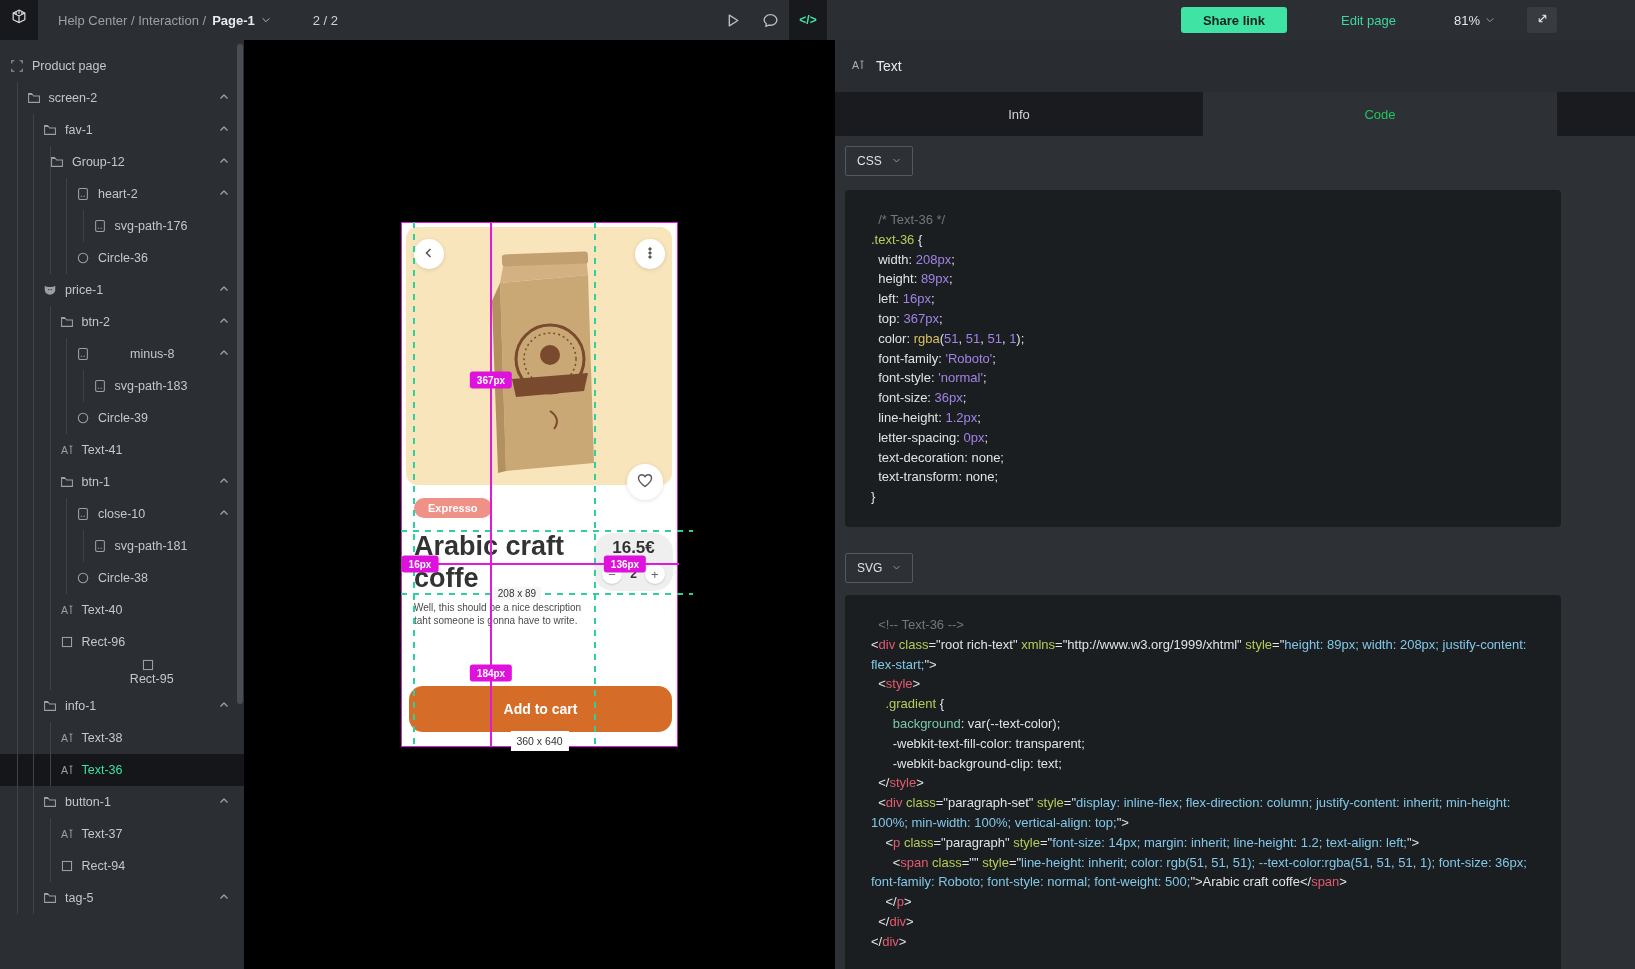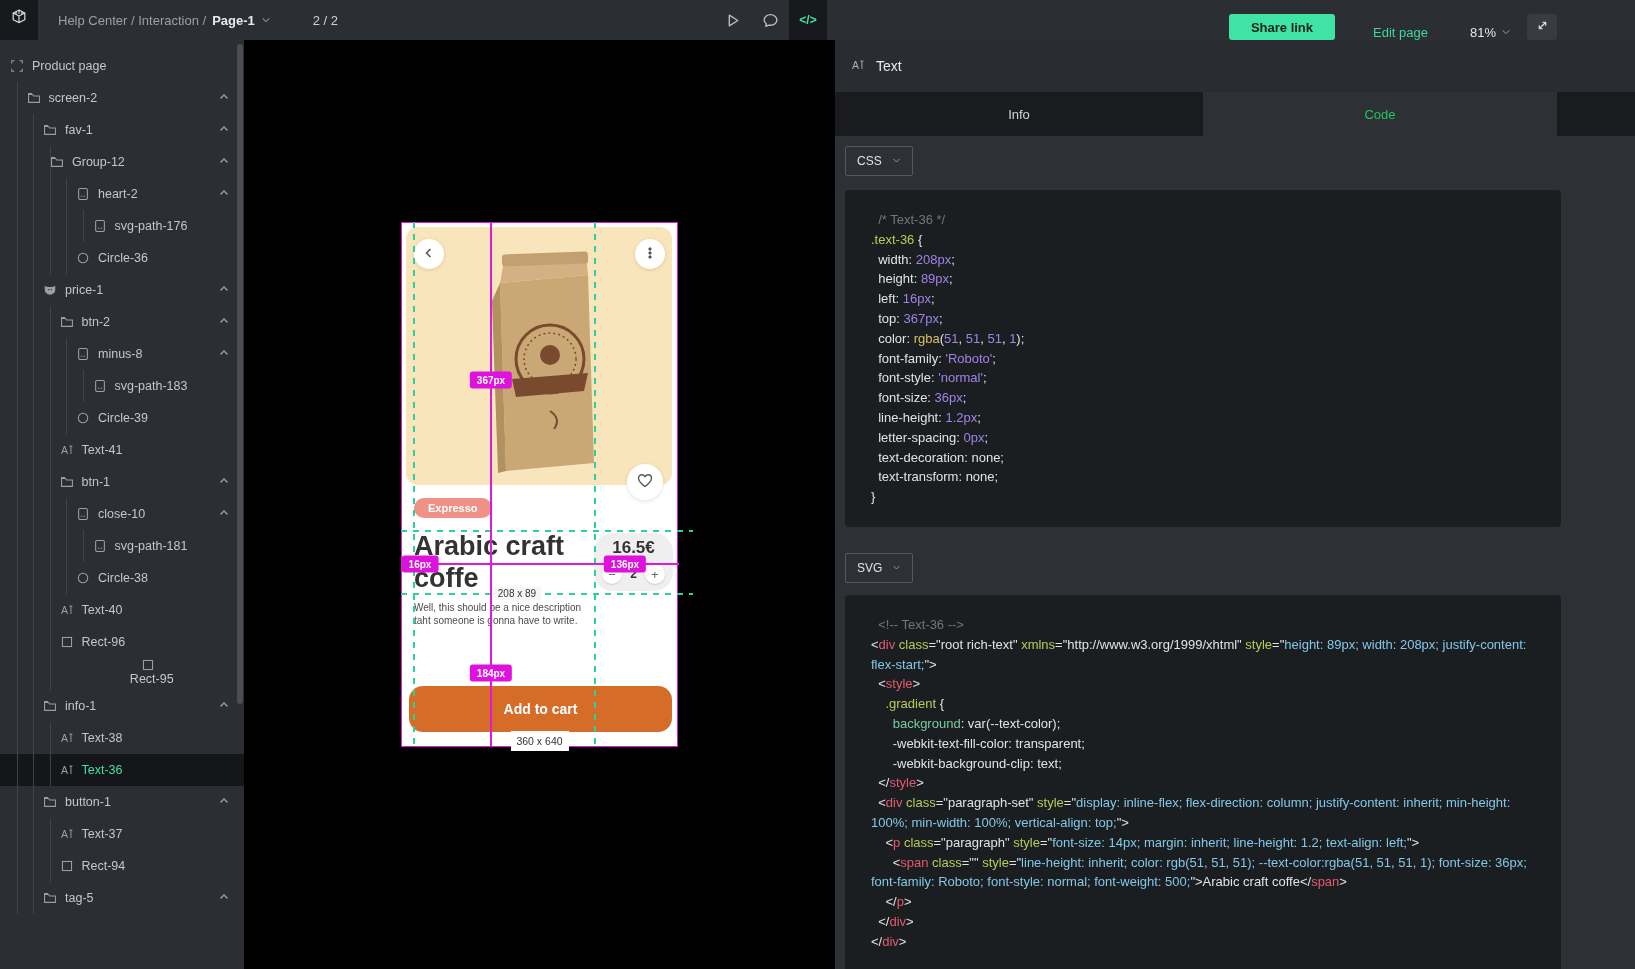--- a/index.html
+++ b/index.html
@@ -11,21 +11,21 @@
   .logo-box{width:38px;height:40px;background:#17191c;display:flex;align-items:center;justify-content:center;flex:0 0 auto;}
   .logo-box svg{width:20px;height:20px;stroke:#dfe2e5;}
   .crumbs{margin-left:20px;font-size:13px;color:#9ba0a5;display:flex;align-items:center;gap:6px;}
   .crumb-current{color:#e8eaec;font-weight:bold;}
   .crumb-chev svg{width:10px;height:10px;stroke:#cfd3d6;}
   .page-counter{margin-left:42px;font-size:13px;color:#cfd3d6;}
   .mode-icons{position:absolute;left:713px;top:0;height:40px;display:flex;align-items:center;}
   .mode-btn{width:38px;height:40px;display:flex;align-items:center;justify-content:center;}
   .mode-btn svg{width:17px;height:17px;stroke:#b9bdc1;fill:none;}
   .mode-btn.code-active{background:#17191c;color:#3fe3a4;font-weight:bold;font-size:12px;letter-spacing:0;}
-  .top-right{position:absolute;right:78px;top:0;height:40px;display:flex;align-items:flex-end;gap:0;}
+  .top-right{position:absolute;right:78px;top:0;height:40px;display:flex;align-items:center;gap:16px;}
   .share-btn{background:#3fe3a4;color:#15211c;font-size:13px;font-weight:bold;border:none;border-radius:3px;height:26px;padding:0 22px;cursor:pointer;}
   .edit-link{color:#3ed69c;font-size:13px;margin-left:38px;}
   .zoom-ctl{margin-left:42px;color:#e4e6e8;font-size:13px;display:flex;align-items:center;gap:5px;}
   .zoom-ctl svg{width:10px;height:10px;stroke:#aeb2b6;}
   .fs-btn{margin-left:16px;width:30px;height:26px;background:#383c41;border-radius:3px;display:flex;align-items:center;justify-content:center;}
   .fs-btn svg{width:13px;height:13px;stroke:#e2e4e6;}
 
   
   .sidebar{position:absolute;left:0;top:40px;width:244px;height:929px;background:#2b2e32;overflow:hidden;z-index:40;}
   .tree{padding-top:10px;}
@@ -262,21 +262,21 @@
           <svg viewBox="0 0 16 16" fill="none" stroke="currentColor" stroke-width="1.2">
             <path d="M1.8 4h4.4l1.4 1.8h6.6V13H1.8z"></path>
             <path d="M1.8 4V2.8h4.1"></path>
           </svg>
         </span>
         <span class="tlabel">btn-2</span>
         <span class="tchev"><svg viewBox="0 0 12 12" fill="none" stroke-width="1.3">
             <polyline points="2.5,7.5 6,4 9.5,7.5"></polyline>
           </svg></span>
       </div>
-      <div class="tree-row" style="padding-left: 76px;">
+      <div class="tree-row" style="padding-left: 76px; gap: 32px;">
         <span class="tguide" style="left: 16.5px;"></span>
         <span class="tguide" style="left: 33px;"></span>
         <span class="tguide" style="left: 49.5px;"></span>
         <span class="tguide" style="left: 66px;"></span>
         <span class="ticon">
           <svg viewBox="0 0 16 16" fill="none" stroke="currentColor" stroke-width="1.2">
             <rect x="3" y="1.8" width="10" height="12.4" rx="1.5"></rect>
             <path d="M5.5 10.5h5" stroke-dasharray="1.5 1.5"></path>
           </svg>
         </span>

